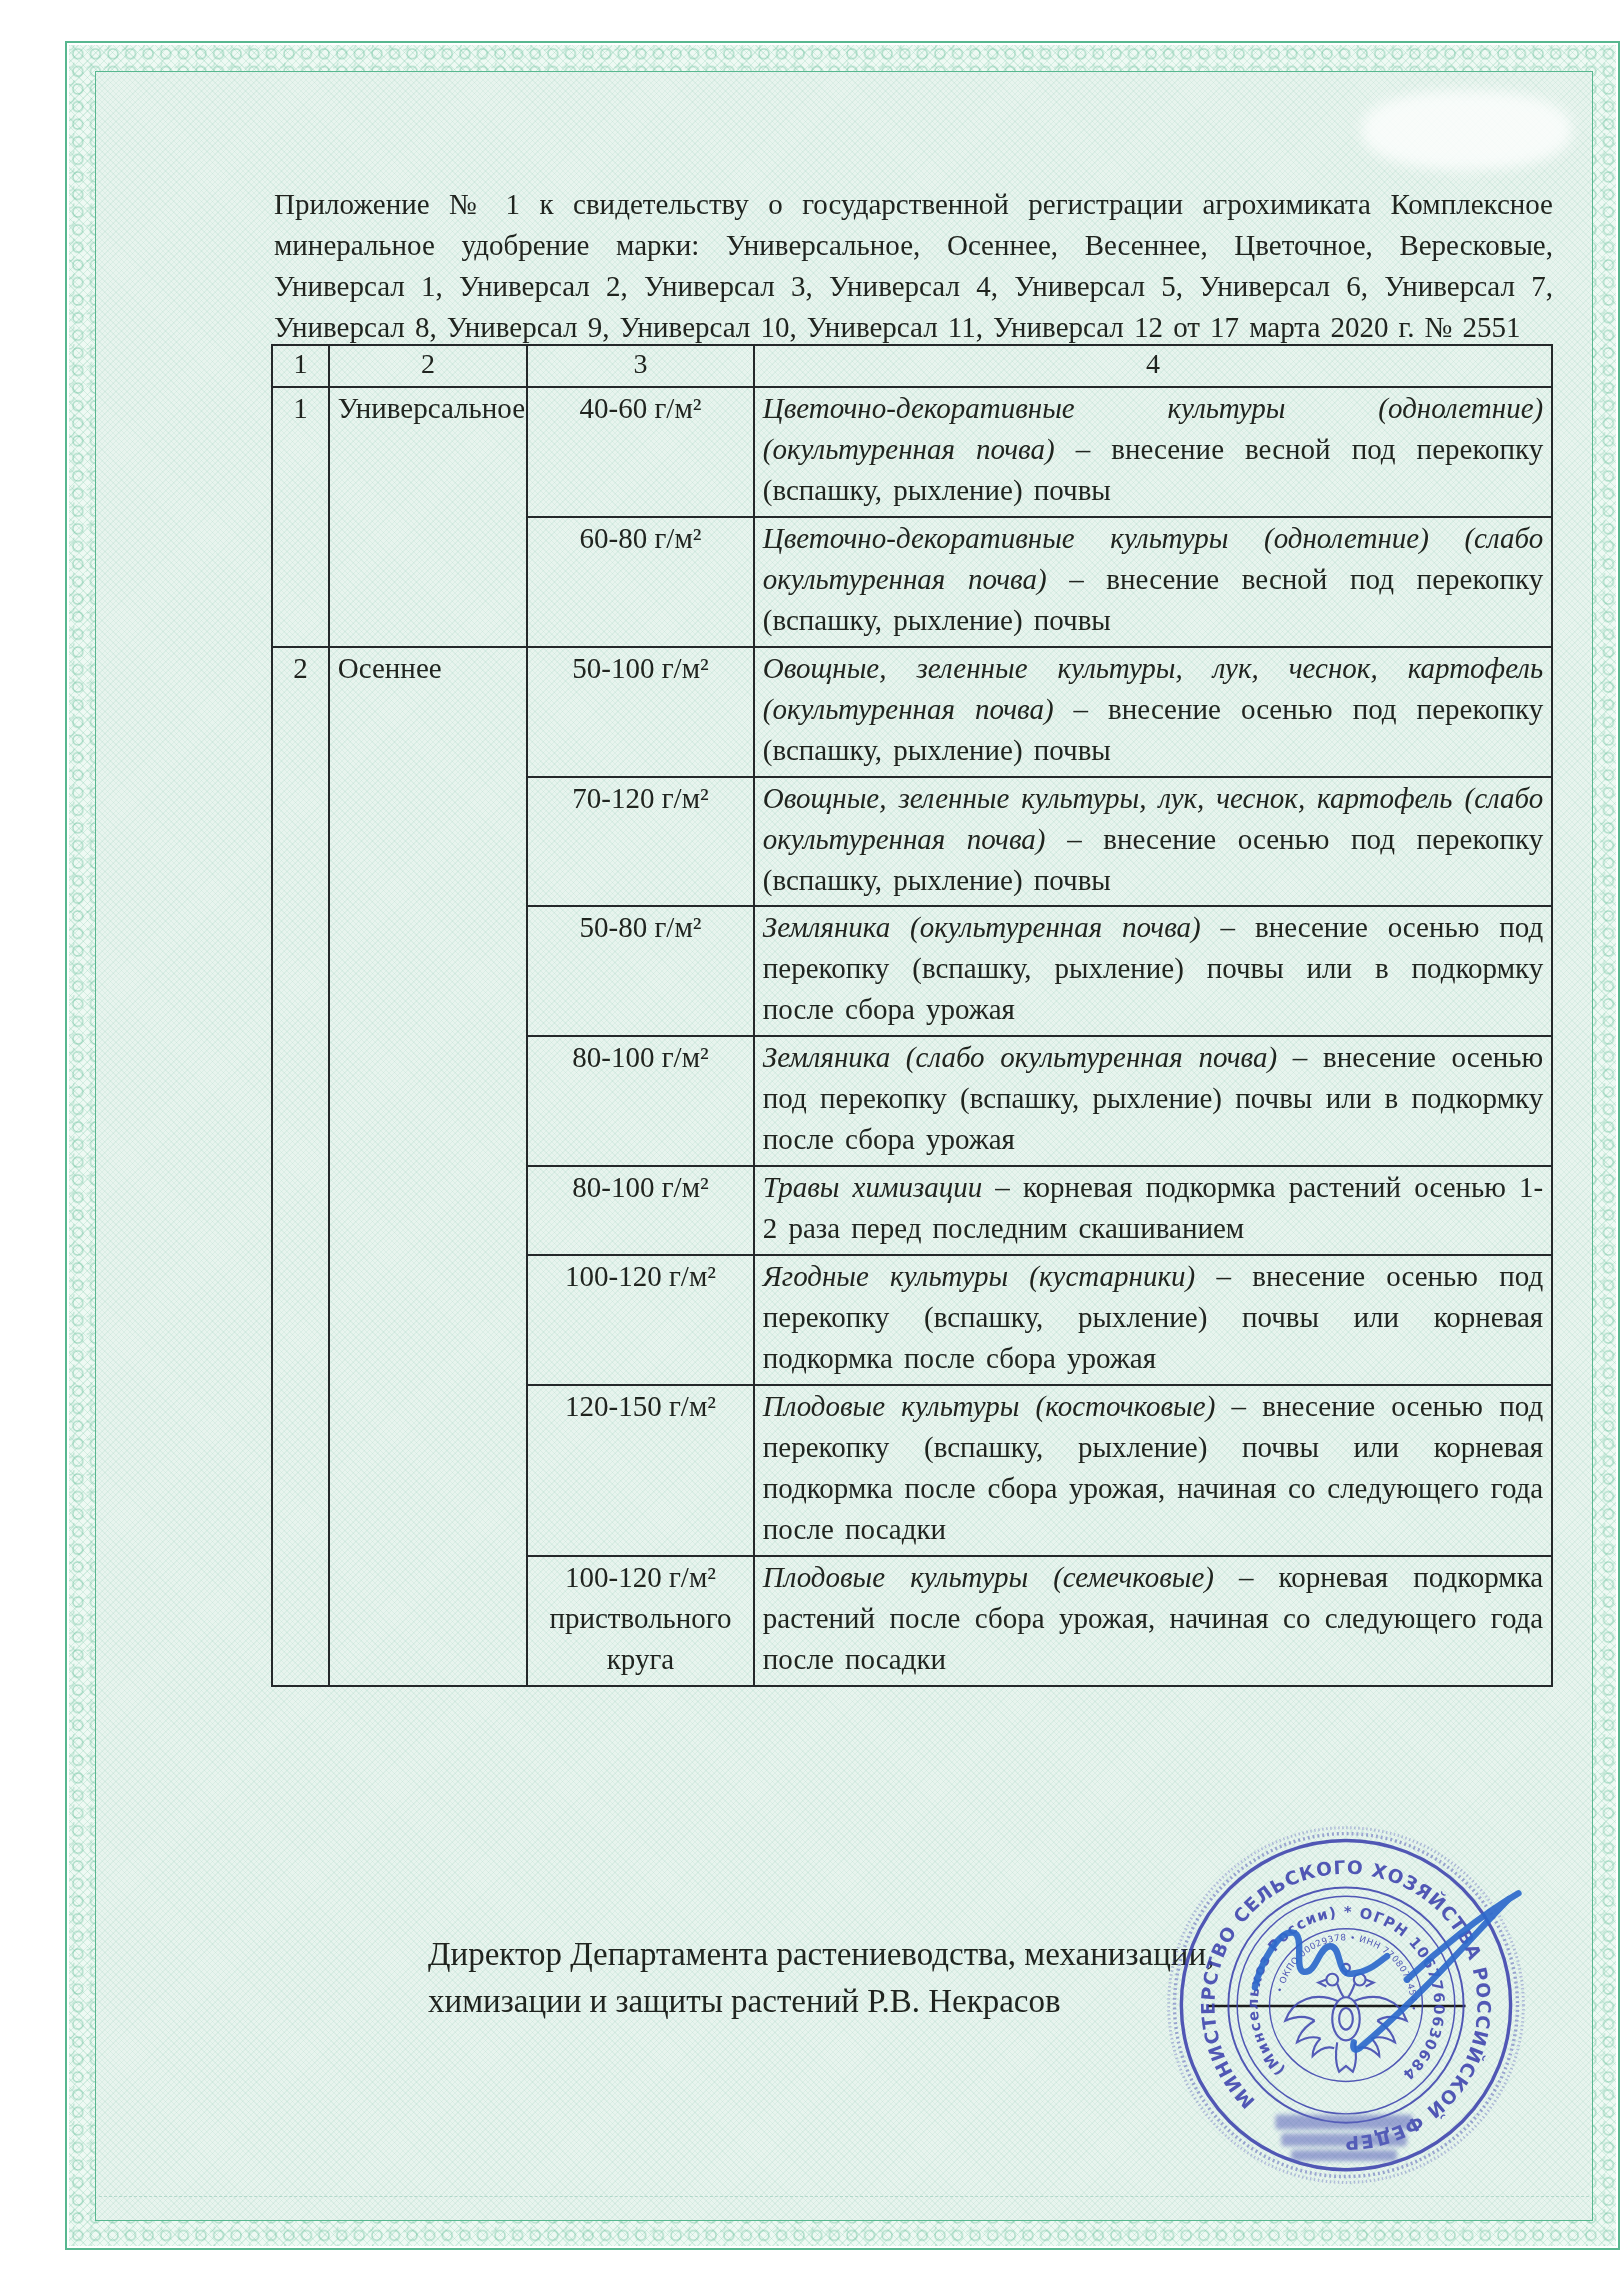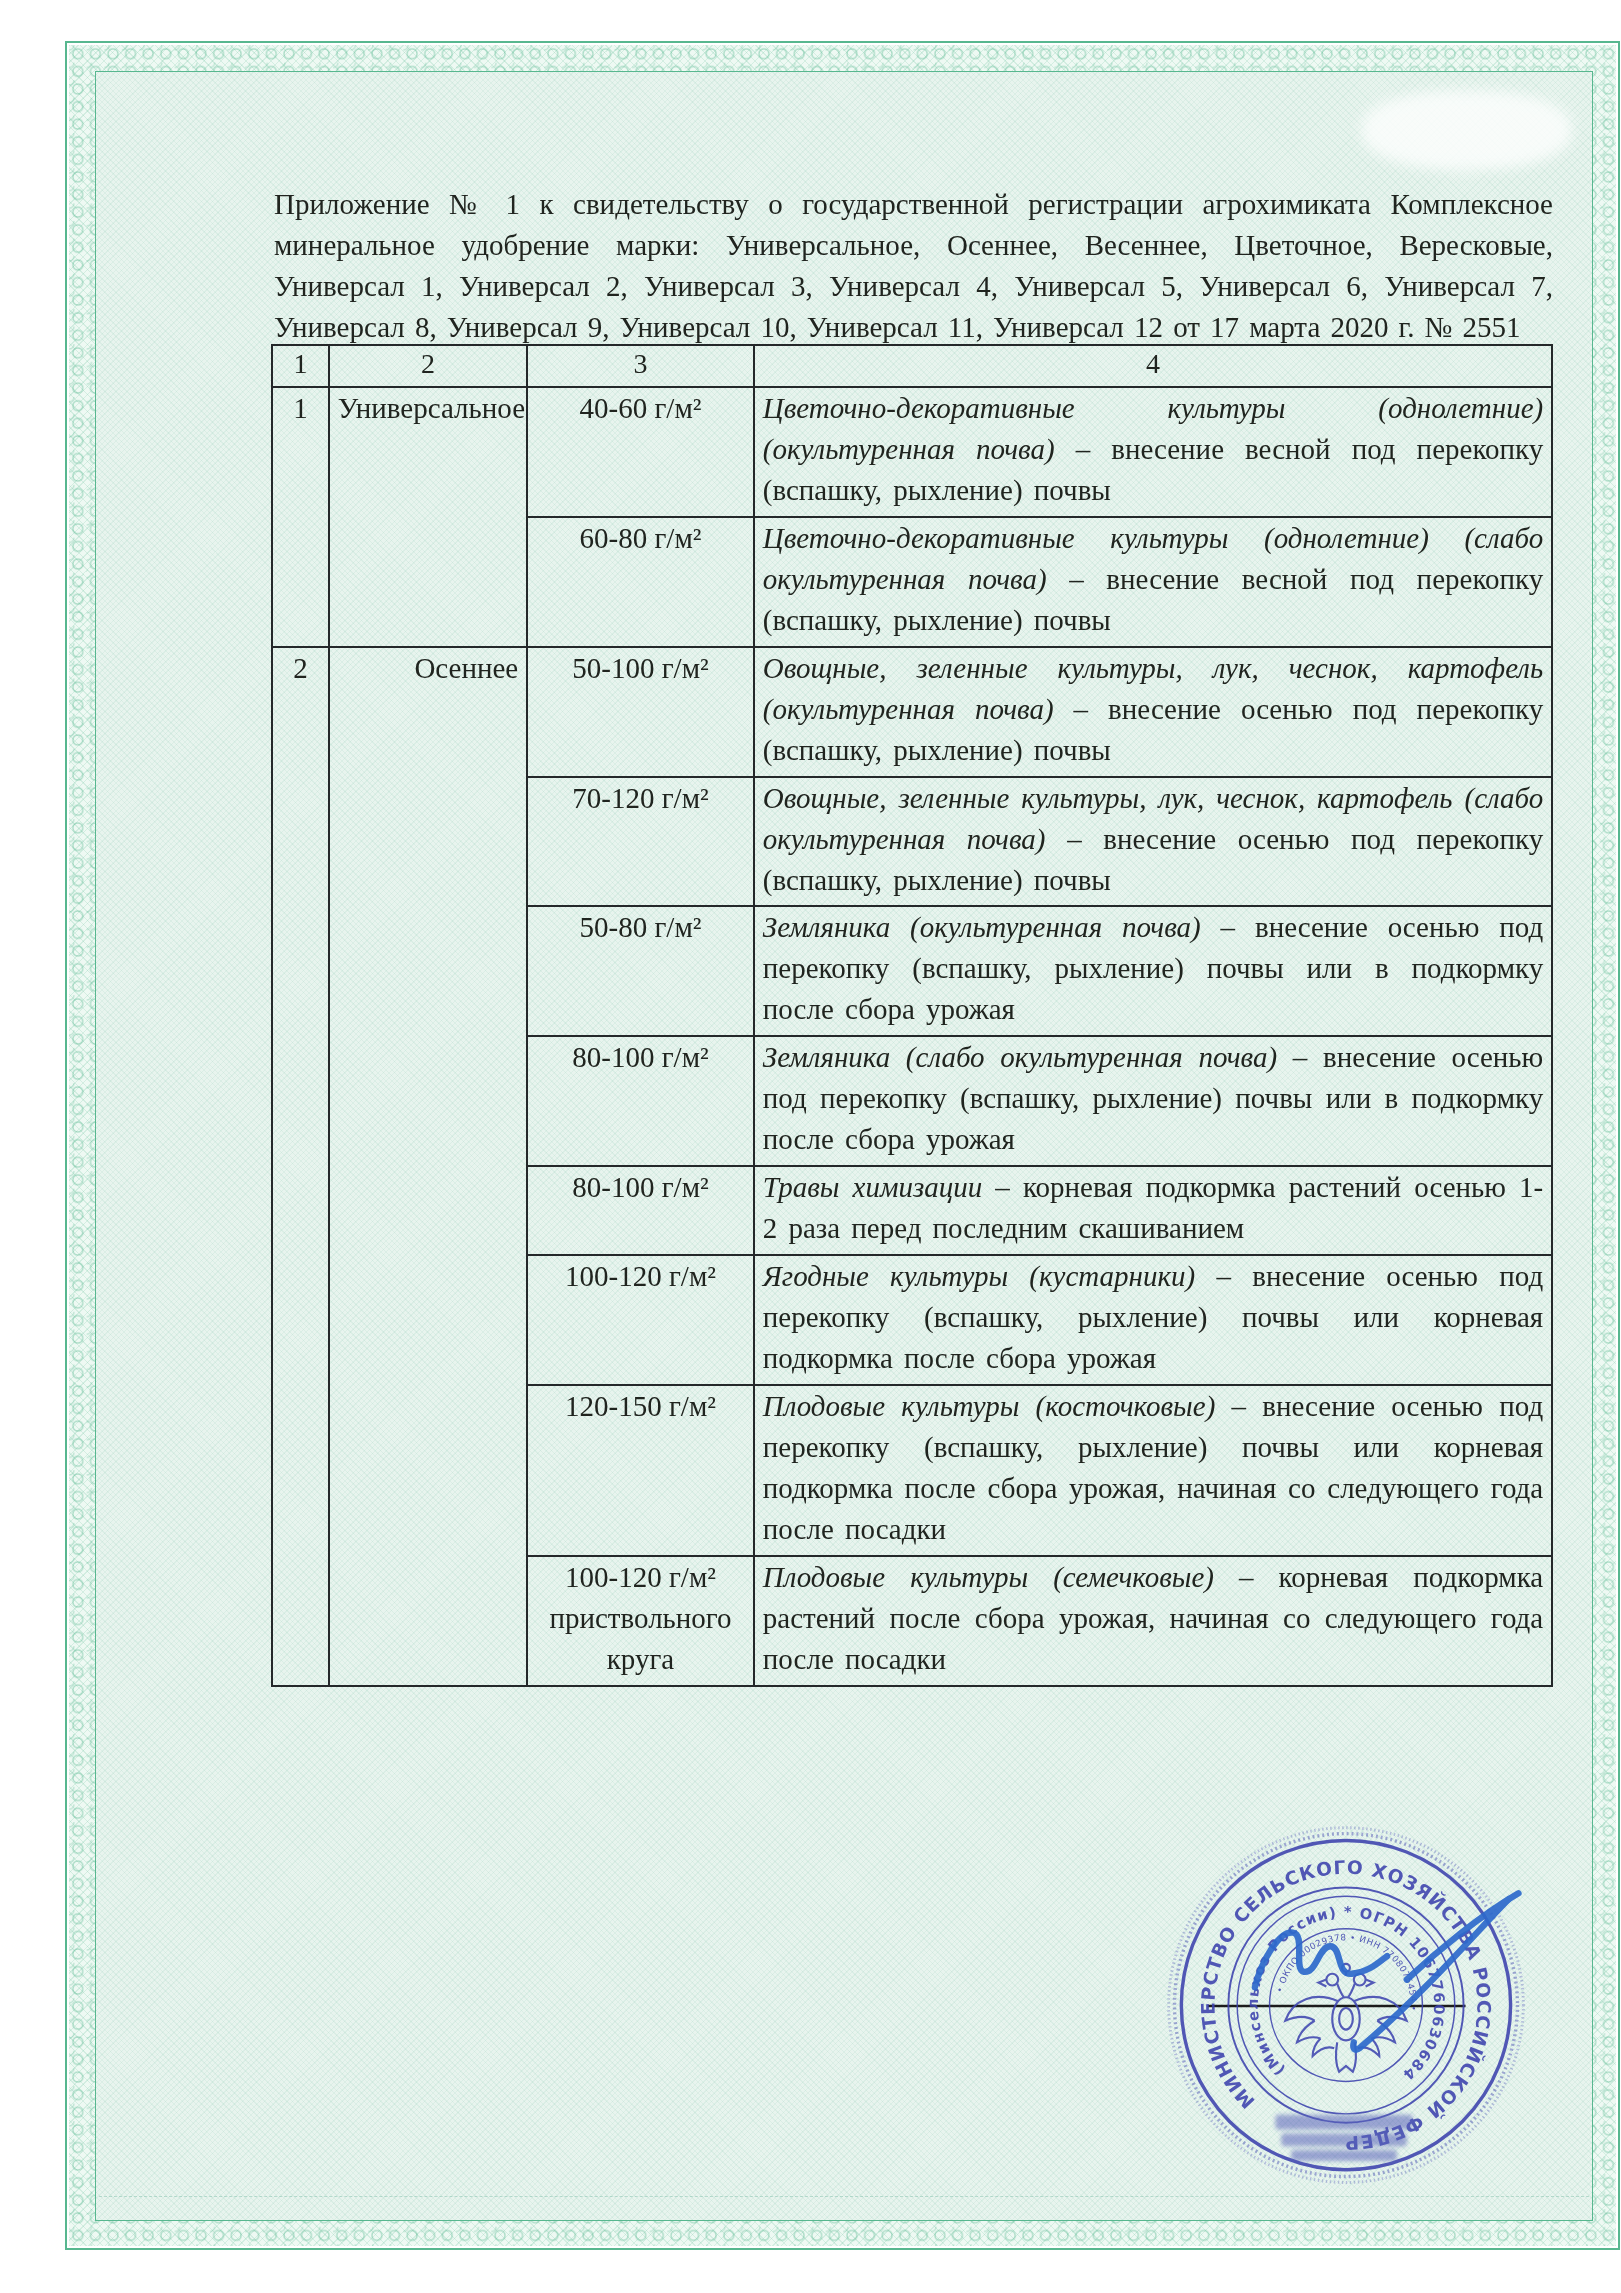--- a/index.html
+++ b/index.html
@@ -69,21 +69,21 @@
     border:2px solid #24282a;
     vertical-align:top;
     padding:0 7.8px 4.9px 7.8px;
   }
   table.rates{border:2.9px solid #24282a;}
   th.colnum{
     font-weight:normal;height:35px;padding:0;
     text-align:center;line-height:35px;font-size:28px;
   }
   td.c-num{text-align:center;}
-  td.c-brand{text-align:right;}
+  td.c-brand{text-align:left;}
   td.c-dose{text-align:center;border-radius:27px;}
   td.c-desc{
     text-align:justify;text-align-last:left;
     padding:0 11.8px 4.9px 11.8px;
     word-spacing:3.9px;
   }
   td.c-desc em{}
 
   
   .sig-block{
@@ -167,20 +167,24 @@
         <td class="c-dose">120-150 г/м²</td>
         <td class="c-desc"><em>Плодовые культуры (косточковые)</em><span> – внесение осенью под перекопку (вспашку, рыхление) почвы или корневая подкормка после сбора урожая, начиная со следующего года после посадки</span></td>
       </tr>
       <tr>
         <td class="c-dose">100-120 г/м² приствольного круга</td>
         <td class="c-desc"><em>Плодовые культуры (семечковые)</em><span> – корневая подкормка растений после сбора урожая, начиная со следующего года после посадки</span></td>
       </tr>
     </tbody>
   </table>
 
+  <div class="sig-block">
+    <div>Директор Департамента растениеводства, механизации,</div>
+    <div>химизации и защиты растений Р.В. Некрасов</div>
+  </div>
 
   <div class="stamp-wrap">
     <svg width="451" height="392" viewBox="0 0 460 400">
       <defs>
         <filter id="ink" x="-20%" y="-20%" width="140%" height="140%">
           <feGaussianBlur stdDeviation="0.55"></feGaussianBlur>
         </filter>
         <filter id="smudge" x="-50%" y="-50%" width="200%" height="200%">
           <feGaussianBlur stdDeviation="2.2"></feGaussianBlur>
         </filter>

